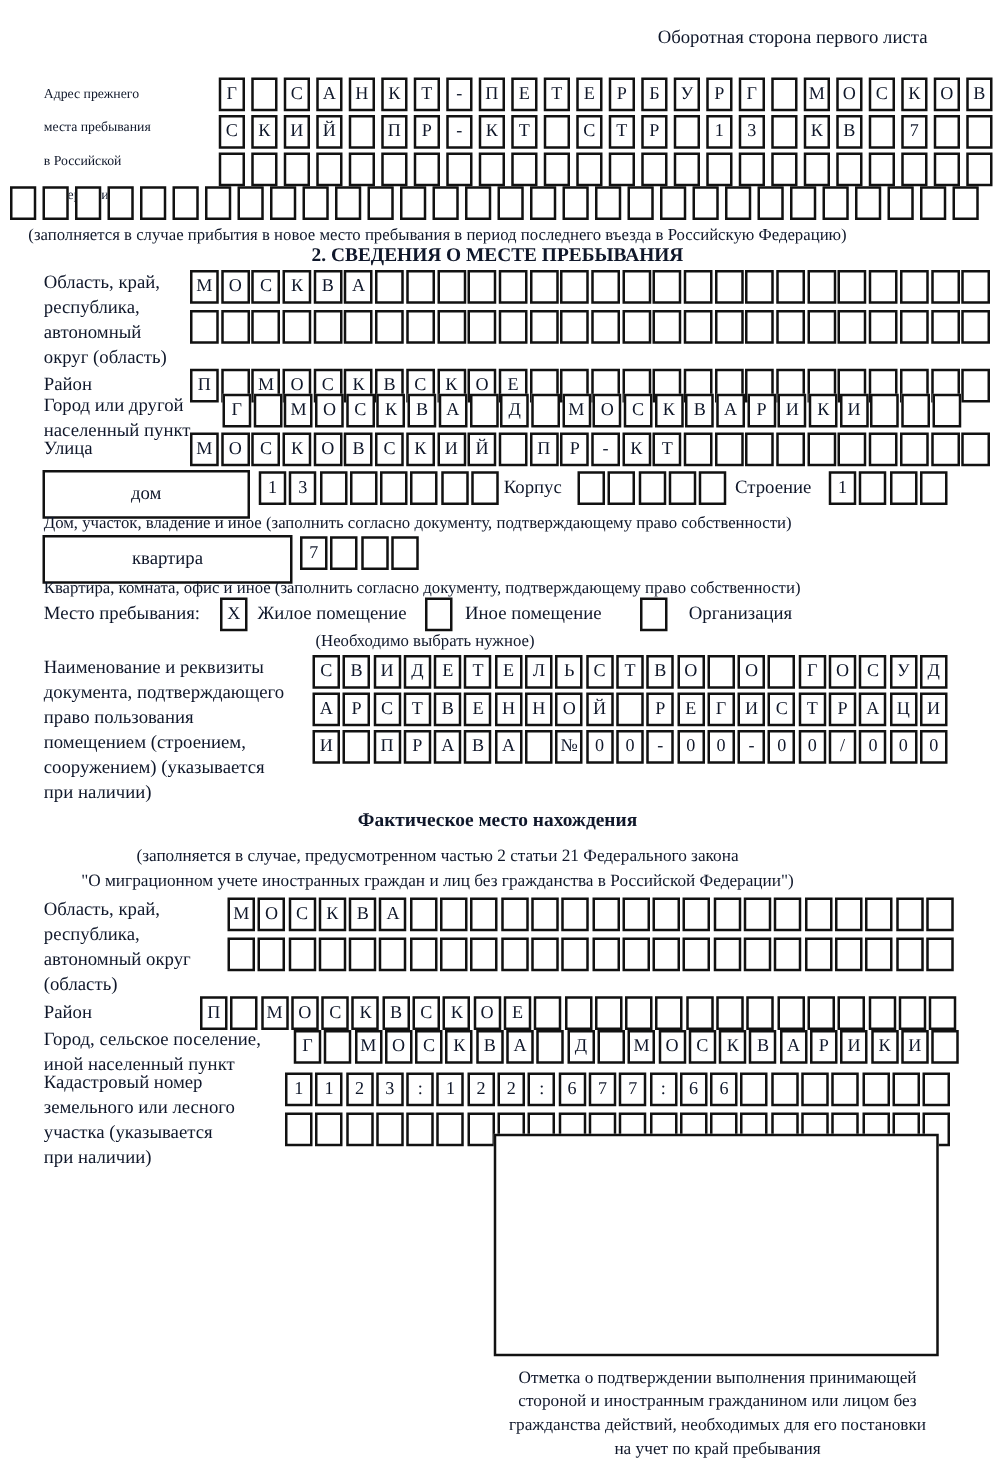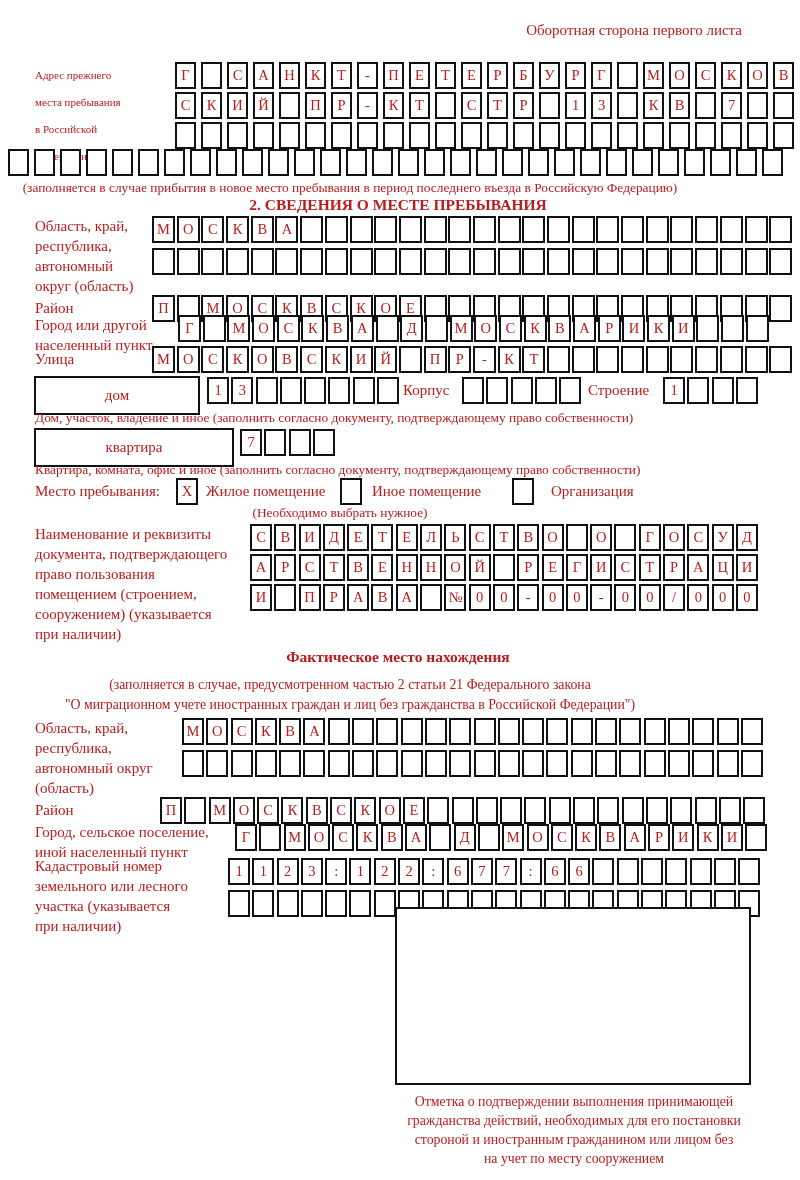--- a/index.html
+++ b/index.html
@@ -1,16 +1,16 @@
 <!DOCTYPE html>
 <html><head>
 <meta charset="utf-8">
 <style>
   html,body{margin:0;padding:0;background:#fff;}
-  #page{position:relative;width:800px;height:1180px;background:#fff;color:#b91c1c;
+  #page{position:relative;width:800px;height:1180px;background:#fff;color:#0f172a;
         font-family:"Liberation Serif",serif;font-size:15px;overflow:hidden;}
   .abs{position:absolute;}
   .lbl{font-size:15px;line-height:20px;}
   .lbl-wide{font-size:11px;line-height:27px;}
   .note{font-size:13.4px;line-height:17px;}
   .center{text-align:center;width:700px;left:0;}
   .bold{font-weight:bold;margin-left:48px;}
   .boxrow{position:absolute;display:flex;}
   .cell{display:inline-flex;align-items:center;justify-content:center;box-sizing:border-box;
         border:2px solid #111;height:27px;font-size:14.5px;background:#fff;}
@@ -599,18 +599,18 @@
       <span class="cell"></span>
       <span class="cell"></span>
       <span class="cell"></span>
       <span class="cell"></span>
       <span class="cell"></span>
     </div>
 
   <div class="stamp" style="left:395px;top:907px;width:356px;height:178px;"></div>
   <div class="abs" style="left:378px;top:1092px;width:392px;text-align:center;font-size:13.8px;line-height:19px;">
       <div>Отметка о подтверждении выполнения принимающей</div>
+      <div>стороной и иностранным гражданином или лицом без</div>
       <div>гражданства действий, необходимых для его постановки</div>
-      <div>стороной и иностранным гражданином или лицом без</div>
-      <div>на учет по месту сооружением</div>
+      <div>на учет по край пребывания</div>
     </div>
 
 </div>
 
 </body></html>

